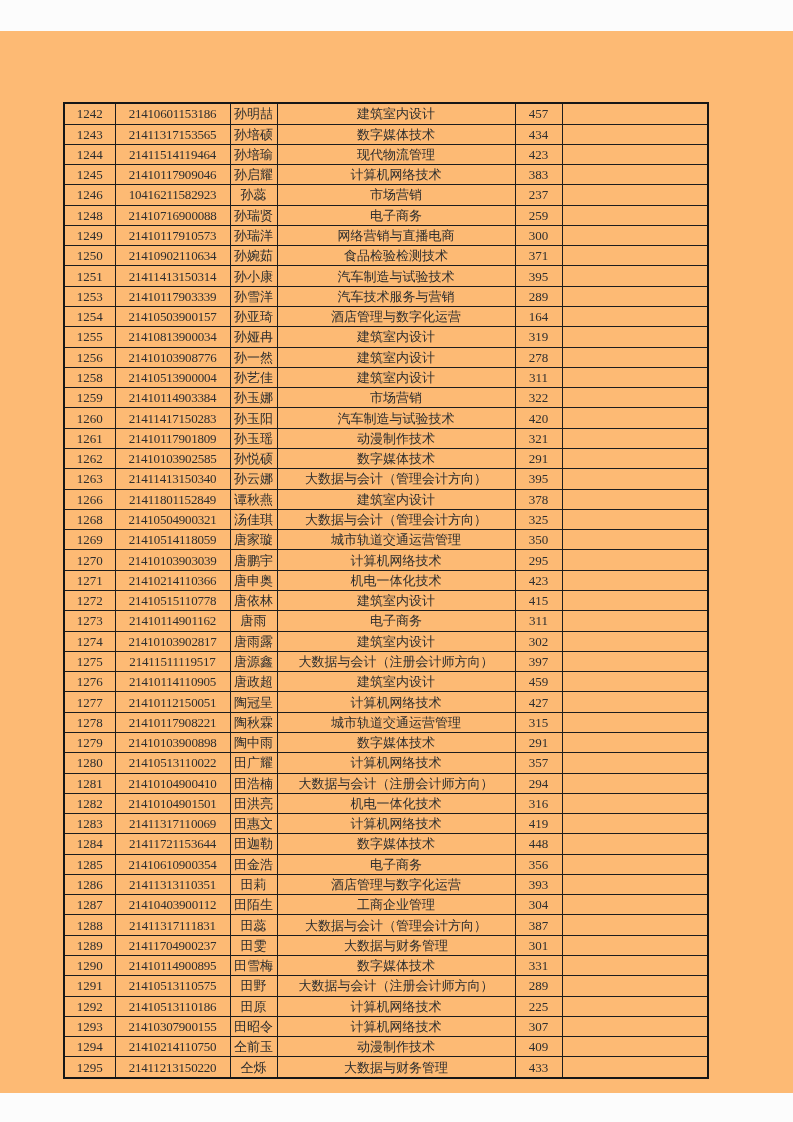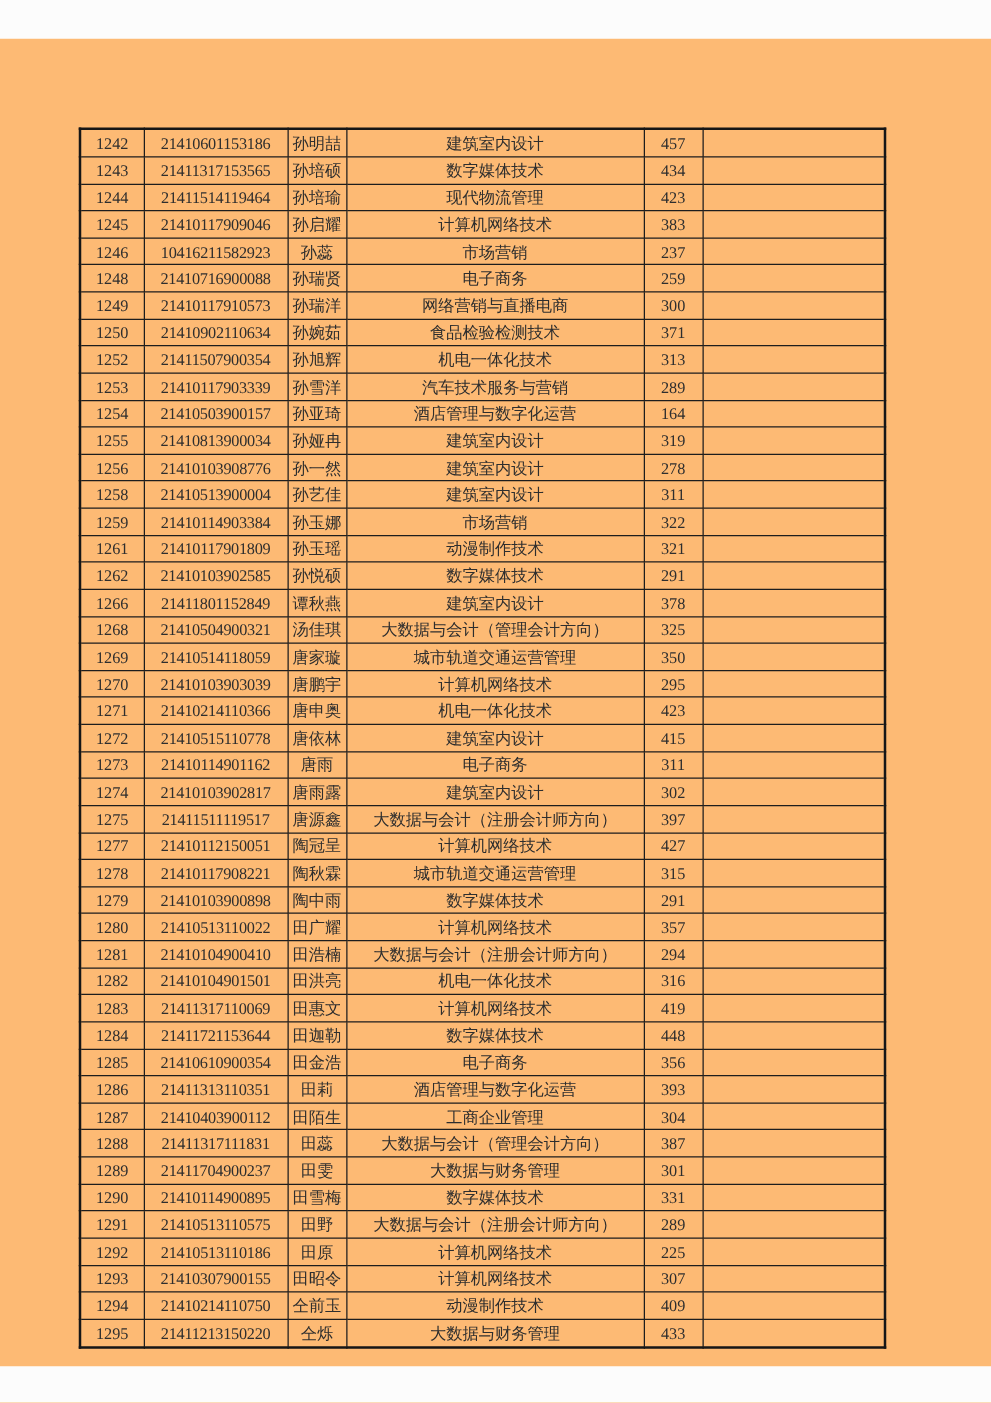--- a/index.html
+++ b/index.html
@@ -125,25 +125,25 @@
         </tr>
         <tr>
           <td class="cell-row-number">1250</td>
           <td class="cell-student-id">21410902110634</td>
           <td class="cell-name">孙婉茹</td>
           <td class="cell-major">食品检验检测技术</td>
           <td class="cell-score">371</td>
           <td class="cell-blank"></td>
         </tr>
         <tr>
-          <td class="cell-row-number">1252</td>
-          <td class="cell-student-id">21411507900354</td>
-          <td class="cell-name">孙旭辉</td>
-          <td class="cell-major">机电一体化技术</td>
-          <td class="cell-score">313</td>
+          <td class="cell-row-number">1251</td>
+          <td class="cell-student-id">21411413150314</td>
+          <td class="cell-name">孙小康</td>
+          <td class="cell-major">汽车制造与试验技术</td>
+          <td class="cell-score">395</td>
           <td class="cell-blank"></td>
         </tr>
         <tr>
           <td class="cell-row-number">1253</td>
           <td class="cell-student-id">21410117903339</td>
           <td class="cell-name">孙雪洋</td>
           <td class="cell-major">汽车技术服务与营销</td>
           <td class="cell-score">289</td>
           <td class="cell-blank"></td>
         </tr>
@@ -181,36 +181,52 @@
         </tr>
         <tr>
           <td class="cell-row-number">1259</td>
           <td class="cell-student-id">21410114903384</td>
           <td class="cell-name">孙玉娜</td>
           <td class="cell-major">市场营销</td>
           <td class="cell-score">322</td>
           <td class="cell-blank"></td>
         </tr>
         <tr>
+          <td class="cell-row-number">1260</td>
+          <td class="cell-student-id">21411417150283</td>
+          <td class="cell-name">孙玉阳</td>
+          <td class="cell-major">汽车制造与试验技术</td>
+          <td class="cell-score">420</td>
+          <td class="cell-blank"></td>
+        </tr>
+        <tr>
           <td class="cell-row-number">1261</td>
           <td class="cell-student-id">21410117901809</td>
           <td class="cell-name">孙玉瑶</td>
           <td class="cell-major">动漫制作技术</td>
           <td class="cell-score">321</td>
           <td class="cell-blank"></td>
         </tr>
         <tr>
           <td class="cell-row-number">1262</td>
           <td class="cell-student-id">21410103902585</td>
           <td class="cell-name">孙悦硕</td>
           <td class="cell-major">数字媒体技术</td>
           <td class="cell-score">291</td>
           <td class="cell-blank"></td>
         </tr>
         <tr>
+          <td class="cell-row-number">1263</td>
+          <td class="cell-student-id">21411413150340</td>
+          <td class="cell-name">孙云娜</td>
+          <td class="cell-major">大数据与会计（管理会计方向）</td>
+          <td class="cell-score">395</td>
+          <td class="cell-blank"></td>
+        </tr>
+        <tr>
           <td class="cell-row-number">1266</td>
           <td class="cell-student-id">21411801152849</td>
           <td class="cell-name">谭秋燕</td>
           <td class="cell-major">建筑室内设计</td>
           <td class="cell-score">378</td>
           <td class="cell-blank"></td>
         </tr>
         <tr>
           <td class="cell-row-number">1268</td>
           <td class="cell-student-id">21410504900321</td>
@@ -269,20 +285,28 @@
         </tr>
         <tr>
           <td class="cell-row-number">1275</td>
           <td class="cell-student-id">21411511119517</td>
           <td class="cell-name">唐源鑫</td>
           <td class="cell-major">大数据与会计（注册会计师方向）</td>
           <td class="cell-score">397</td>
           <td class="cell-blank"></td>
         </tr>
         <tr>
+          <td class="cell-row-number">1276</td>
+          <td class="cell-student-id">21410114110905</td>
+          <td class="cell-name">唐政超</td>
+          <td class="cell-major">建筑室内设计</td>
+          <td class="cell-score">459</td>
+          <td class="cell-blank"></td>
+        </tr>
+        <tr>
           <td class="cell-row-number">1277</td>
           <td class="cell-student-id">21410112150051</td>
           <td class="cell-name">陶冠呈</td>
           <td class="cell-major">计算机网络技术</td>
           <td class="cell-score">427</td>
           <td class="cell-blank"></td>
         </tr>
         <tr>
           <td class="cell-row-number">1278</td>
           <td class="cell-student-id">21410117908221</td>

